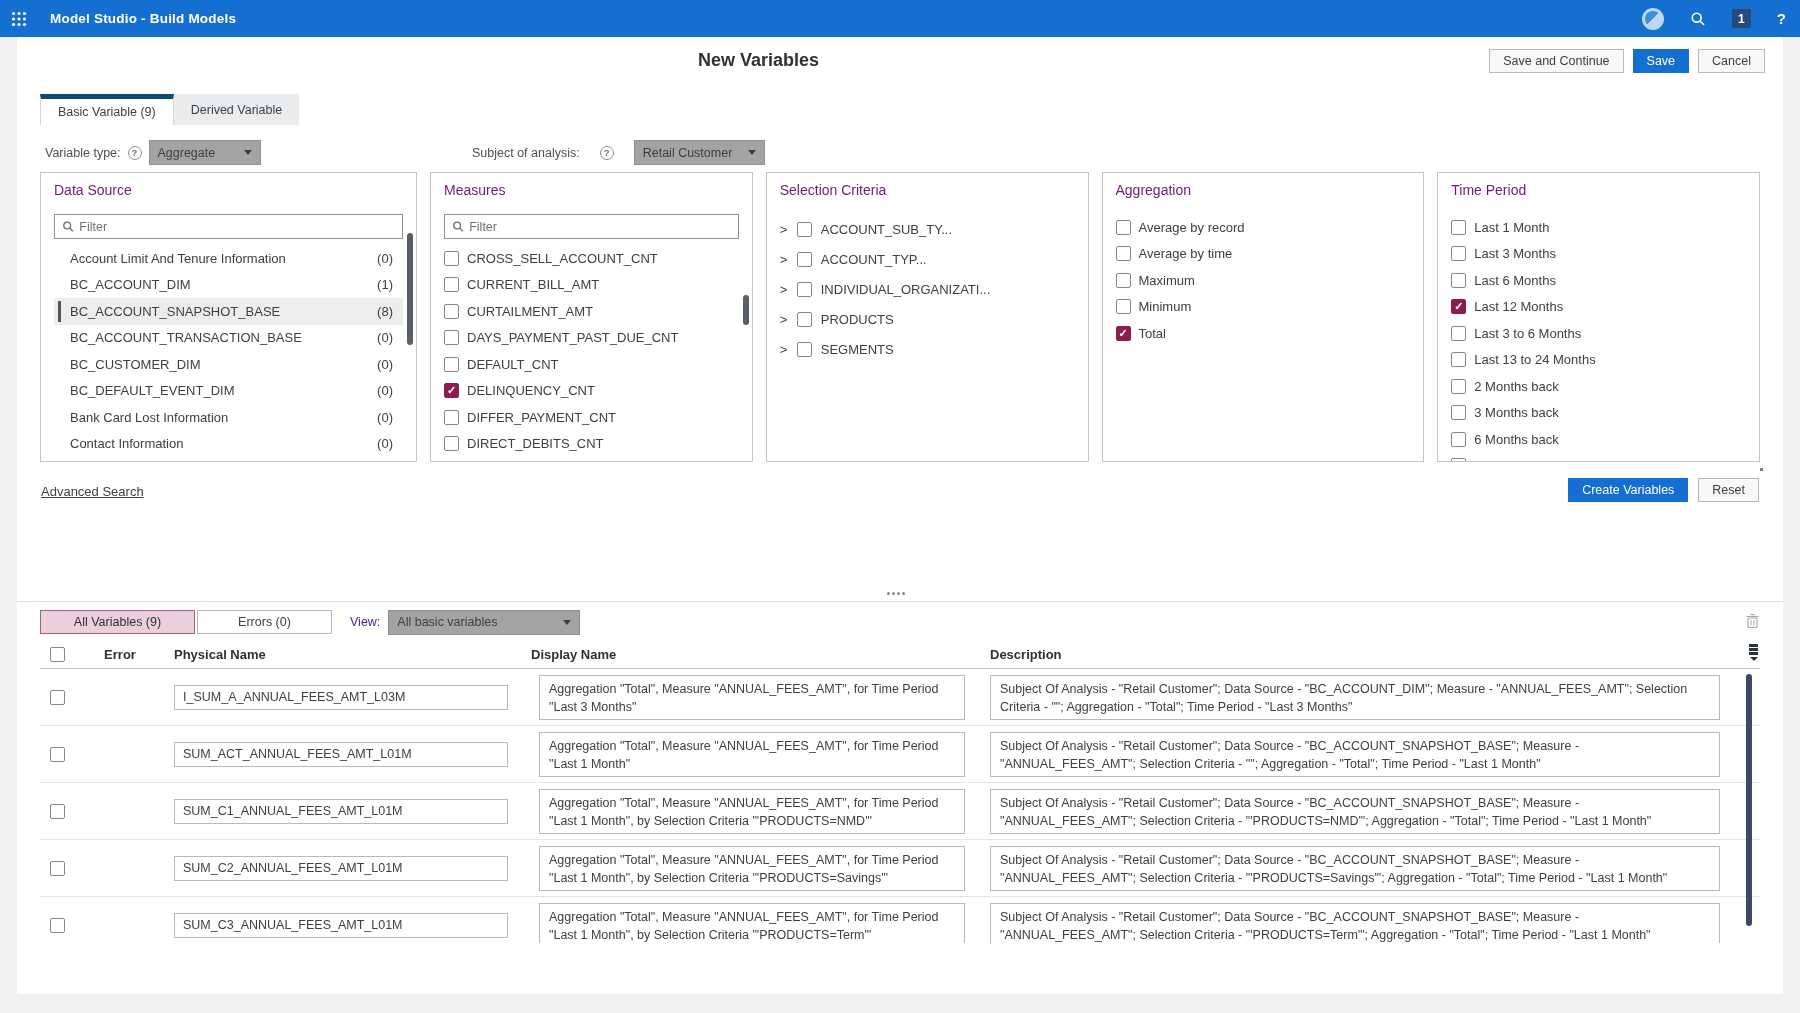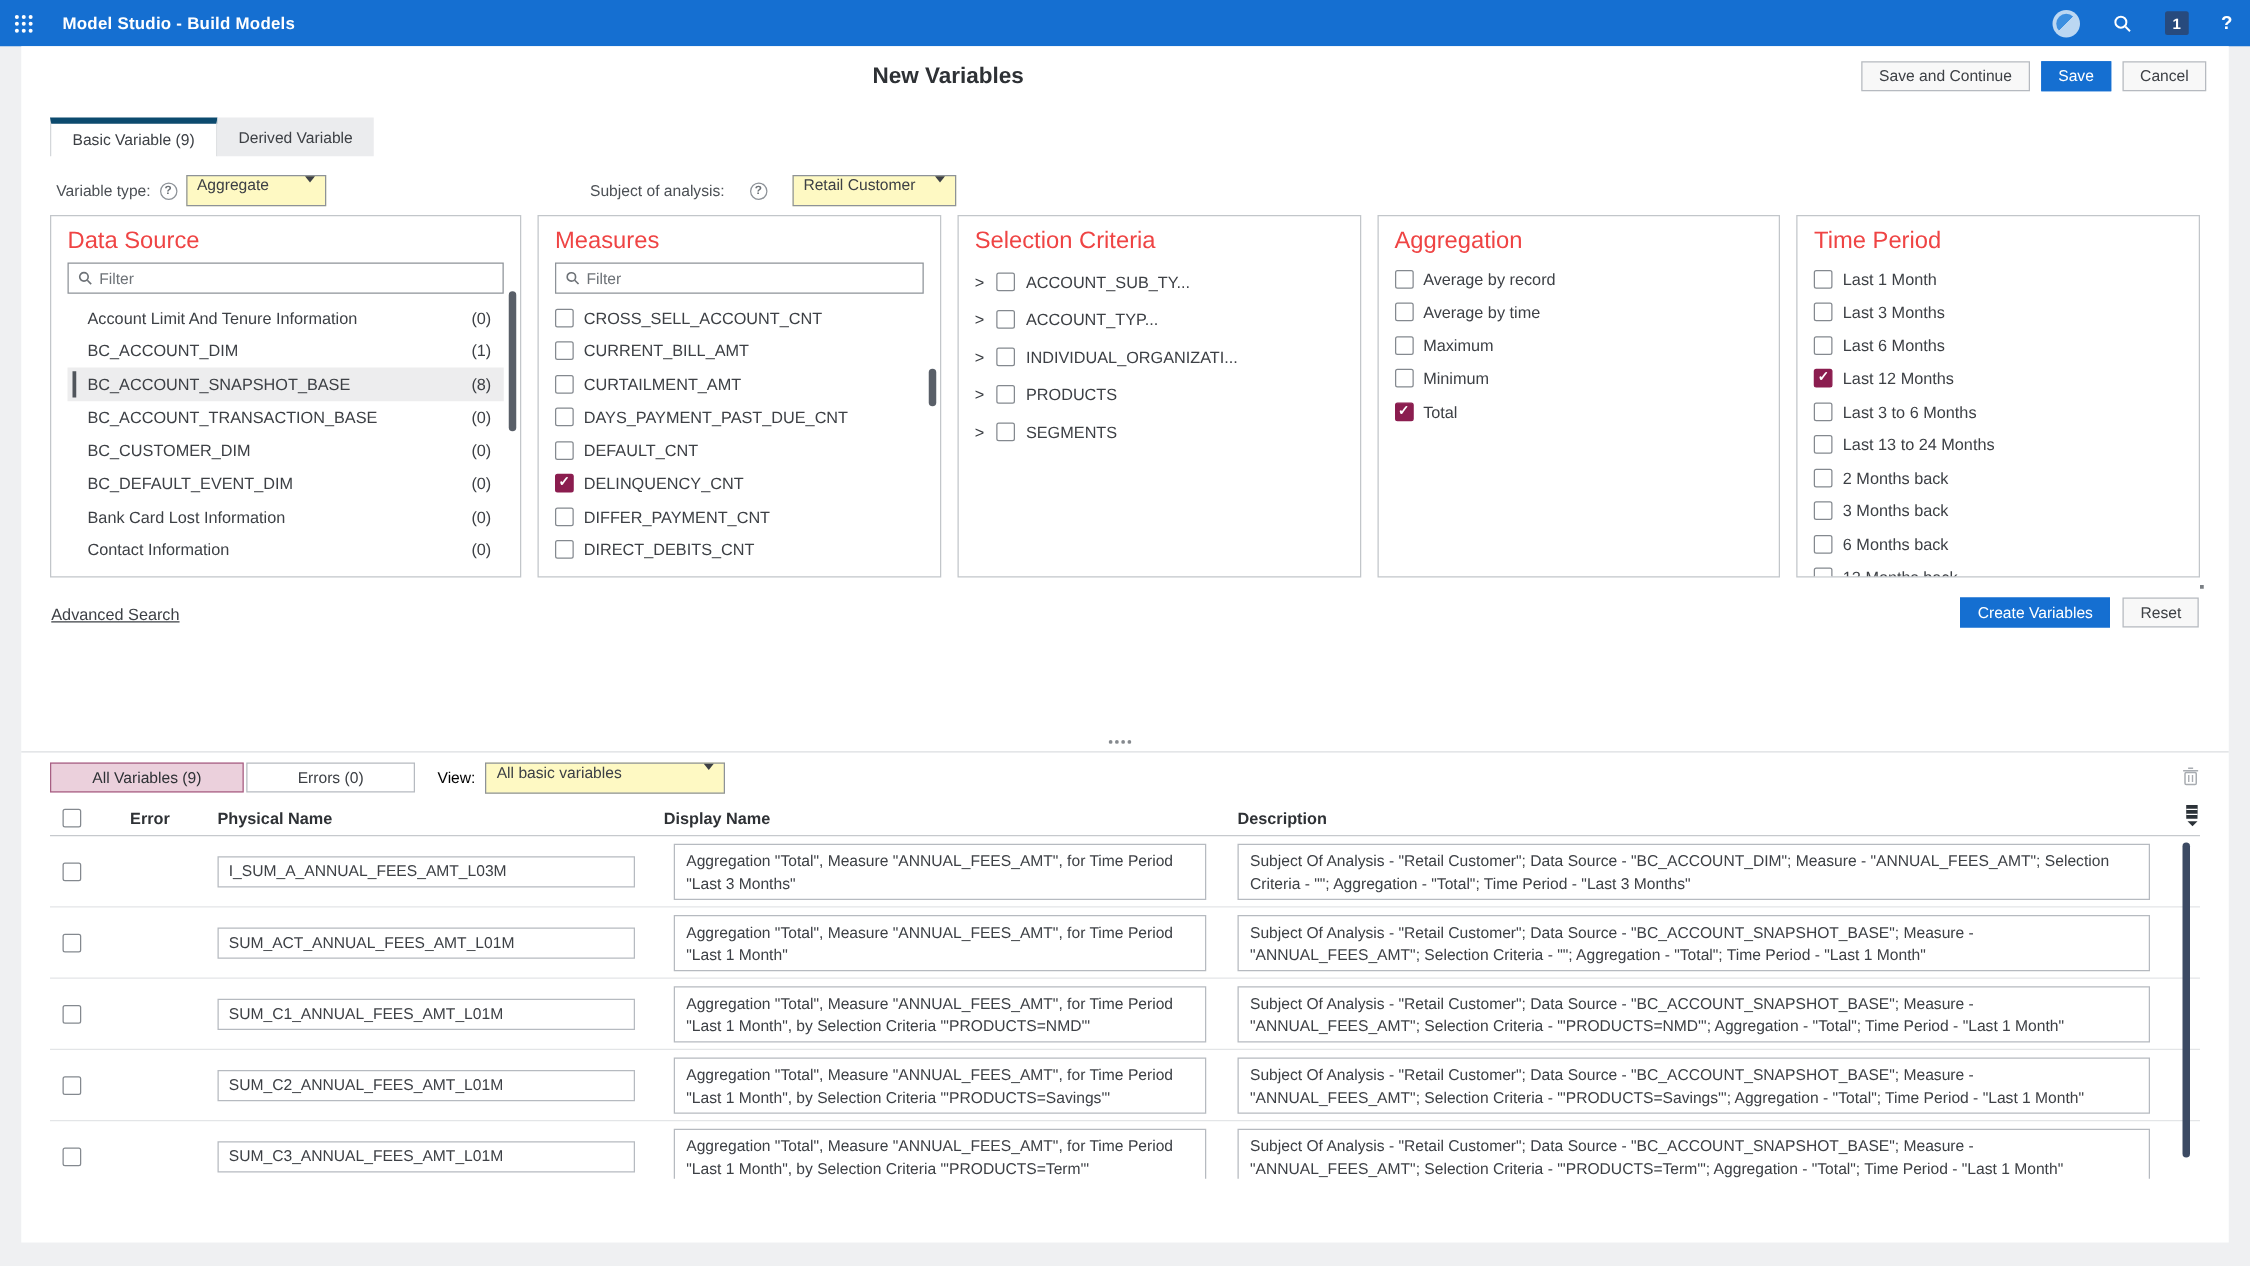--- a/index.html
+++ b/index.html
@@ -38,29 +38,29 @@
   
   .tabs { position:absolute; top:57px; left:23px; display:flex; align-items:flex-end; }
   .tab { height:31px; padding:0 17px; display:flex; align-items:center; font-size:12.5px; cursor:pointer;
     background:#ebecee; color:#3d4045; }
   .tab.active { background:#fff; border-top:5px solid #0c4a6e; border-left:1px solid #d4d7da; border-right:1px solid #d4d7da; }
   
   .controls { position:absolute; top:103px; left:24px; right:24px; height:26px; }
   .ctl-label { font-size:12.5px; color:#4c5055; }
   .info-icon { width:14px; height:14px; border:1px solid #8d9298; border-radius:50%; color:#6d7277;
     font-size:9.5px; display:inline-flex; align-items:center; justify-content:center; font-weight:bold; }
-  .select { height:25px; background:#fef9c3; border:1px solid #8d9298; display:inline-flex; align-items:flex-start;
+  .select { height:25px; background:#a3a3a3; border:1px solid #8d9298; display:inline-flex; align-items:center;
     padding:0 8px; font-size:12.5px; color:#3d4045; cursor:pointer; position:relative; }
   .select .caret { width:0; height:0; border-left:4px solid transparent; border-right:4px solid transparent;
     border-top:5px solid #3d4045; margin-left:auto; }
   .ctl-group { position:absolute; top:0; display:flex; align-items:center; gap:7px; }
   
   .panels { position:absolute; top:135px; left:23px; right:23px; height:290px; display:flex; gap:13px; }
   .panel { border:1px solid #c2c6ca; background:#fff; padding:9px 13px; overflow:hidden; position:relative; }
-  .panel-title { font-size:19px; color:#ef4444; margin-bottom:6px; }
+  .panel-title { font-size:14px; color:#701a75; margin-bottom:16px; }
   .filter-box { height:25px; border:1px solid #8d9298; display:flex; align-items:center; padding:0 7px; gap:5px; background:#fff; }
   .filter-box input { border:none; outline:none; font-size:12.5px; width:100%; font-family:"Liberation Sans",sans-serif; color:#3d4045; }
   .filter-box input::placeholder { color:#6d7277; }
   .ds-list { margin-top:6px; }
   .ds-item { height:26.5px; display:flex; align-items:center; padding:0 10px 0 16px; font-size:13px; cursor:pointer; position:relative; }
   .ds-item .ds-count { margin-left:auto; color:#3d4045; }
   .ds-item.selected { background:#ededee; }
   .ds-item.selected::before { content:""; position:absolute; left:4px; top:3px; bottom:3px; width:3px; background:#50555b; }
   .check-row { height:26.5px; display:flex; align-items:center; gap:8px; font-size:13px; cursor:pointer; }
   .check-list { margin-top:6px; }
@@ -79,21 +79,21 @@
   .corner-dot { position:absolute; top:431px; right:20px; width:3px; height:3px; background:#7a7f84; }
   
   .splitter-dots { position:absolute; top:555px; left:870px; display:flex; gap:2px; }
   .splitter-dots span { width:3px; height:3px; border-radius:50%; background:#85898e; }
   .h-divider { position:absolute; top:564px; left:0; width:1766px; border-top:1px solid #dcdee1; }
   
   .results-bar { position:absolute; top:573px; left:23px; right:23px; height:24px; display:flex; align-items:center; }
   .pill-tab { height:24px; display:flex; align-items:center; justify-content:center; font-size:12.5px; cursor:pointer; }
   .pill-tab.selected { width:155px; background:#ebd0dc; border:1px solid #a75f83; color:#2e3135; }
   .pill-tab.plain { width:135px; background:#fff; border:1px solid #b6bac0; margin-left:2px; }
-  .view-label { margin-left:18px; font-size:12.5px; color:#000000; }
+  .view-label { margin-left:18px; font-size:12.5px; color:#4c1d95; }
   .trash { margin-left:auto; cursor:default; }
   
   .grid-head { position:absolute; top:603px; left:23px; right:23px; height:29px;
     display:grid; grid-template-columns:35px 90px 357px 448px 1fr; align-items:center;
     border-bottom:1px solid #c6c9cd; font-weight:bold; font-size:13px; color:#2e3135; }
   .grid-head .hd { padding-left:9px; }
   .grid-head .hd.center { text-align:center; padding-left:0; }
   .col-settings { position:absolute; top:607px; right:24px; width:10px; cursor:pointer; }
   .col-settings .block { width:9px; height:11px; background:#2b3238;
     box-shadow:inset 0 3px 0 #2b3238, inset 0 4px 0 #fff, inset 0 7px 0 #2b3238, inset 0 8px 0 #fff; }

